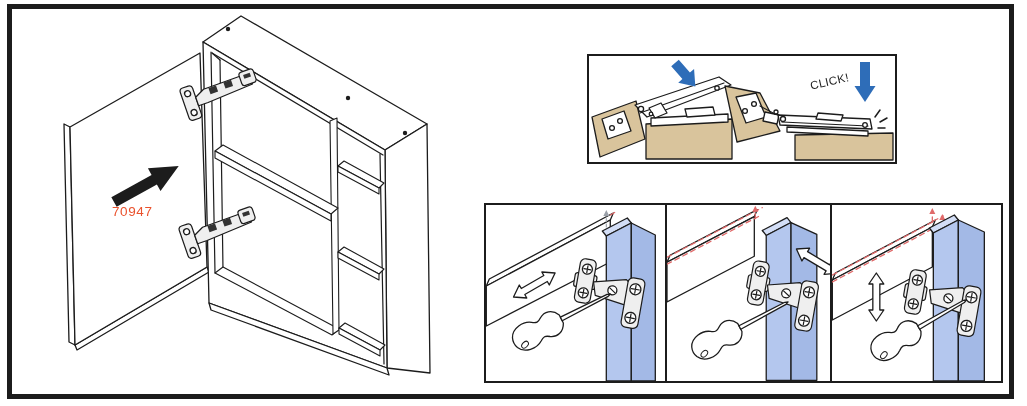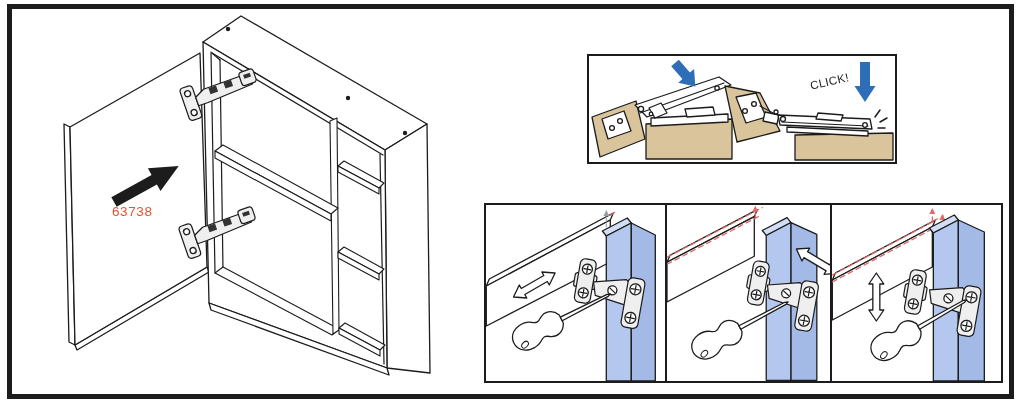--- a/index.html
+++ b/index.html
@@ -123,21 +123,21 @@
     </g>
 
     <use href="#cab-hinge" transform="translate(147,93) rotate(-19)"></use>
     <use href="#cab-hinge" transform="translate(146,231) rotate(-19)"></use>
 
     <g transform="translate(64,194) rotate(-29)">
       <polygon class="black-fill" points="0,-5.5 46,-5.5 46,-13 74,0 46,13 46,5.5 0,5.5"></polygon>
     </g>
   </svg>
 
-  <span id="part-number" class="abs">63738</span>
+  <span id="part-number" class="abs">70947</span>
 
   <div id="click-panel" class="panel">
     <svg viewBox="0 0 306 106">
 
       <g>
         <polygon class="wood" points="3,61 47,45 56,83 11,101"></polygon>
         <polygon class="shape" points="13,63 35,55 42,75 19,83"></polygon>
         <circle class="shape" cx="23" cy="72" r="2.4"></circle>
         <circle class="shape" cx="31" cy="65" r="2.4"></circle>
         <polygon class="wood" points="57,68 143,63 143,103 57,103"></polygon>

